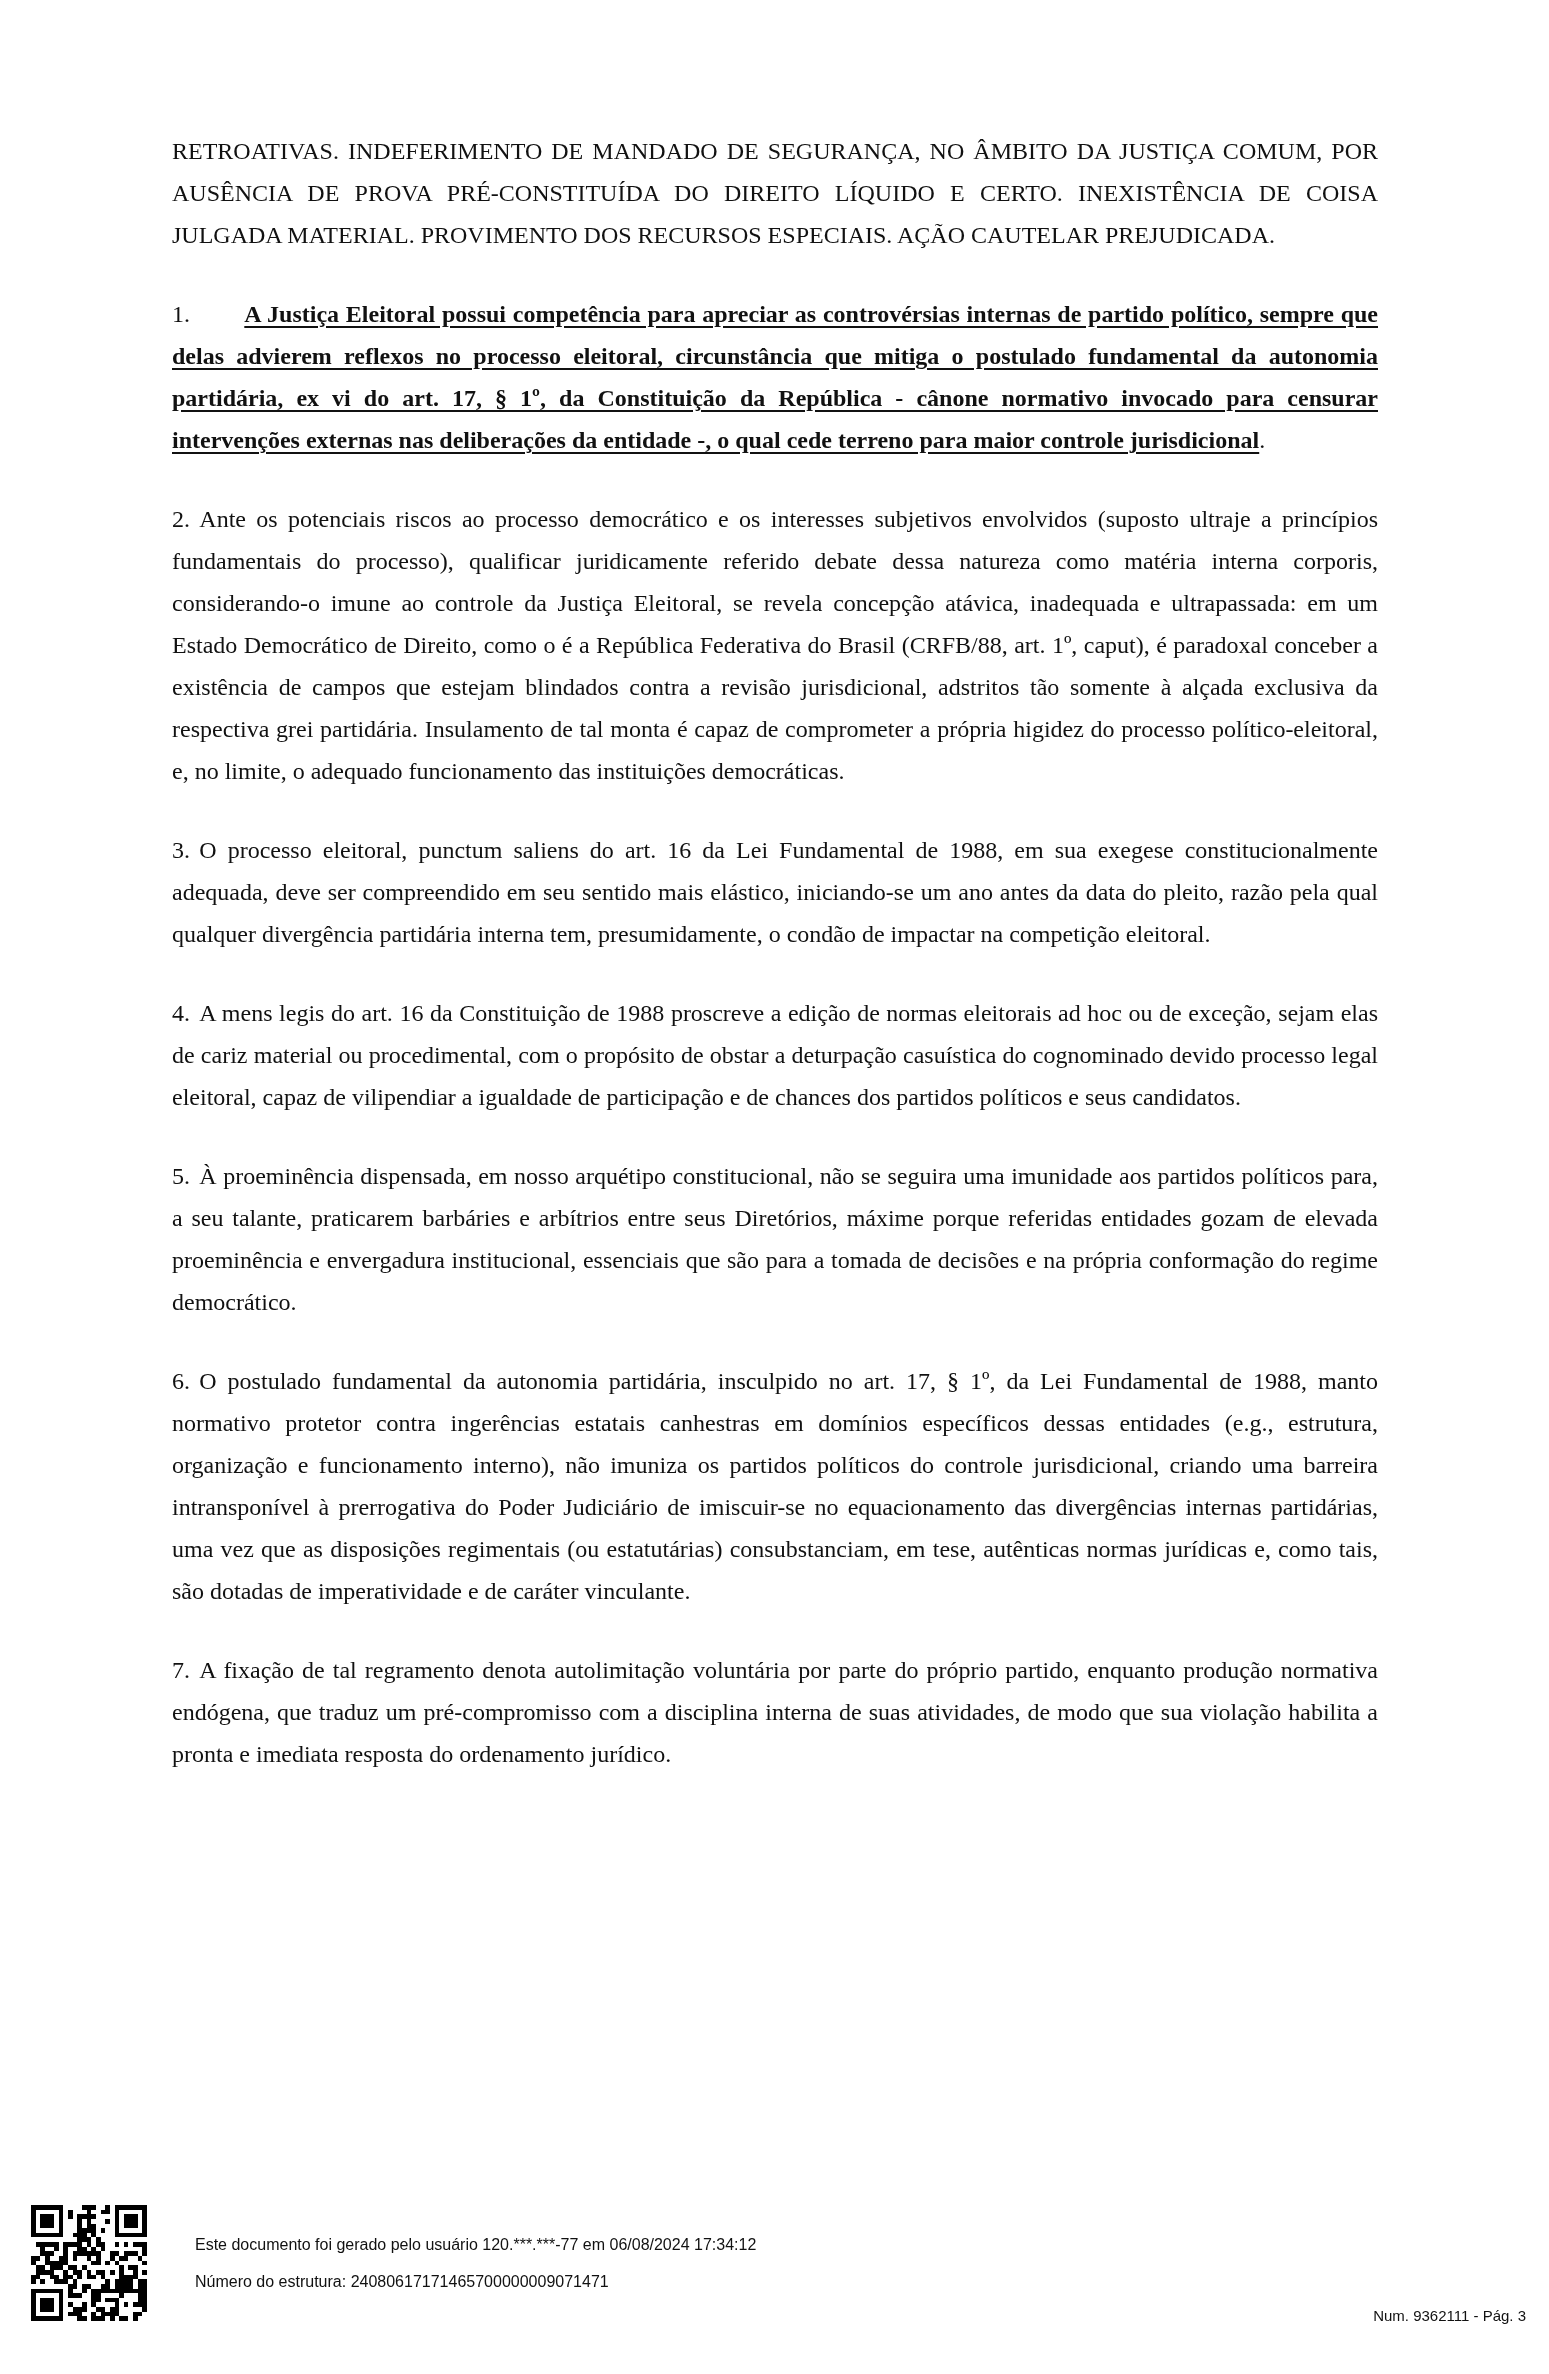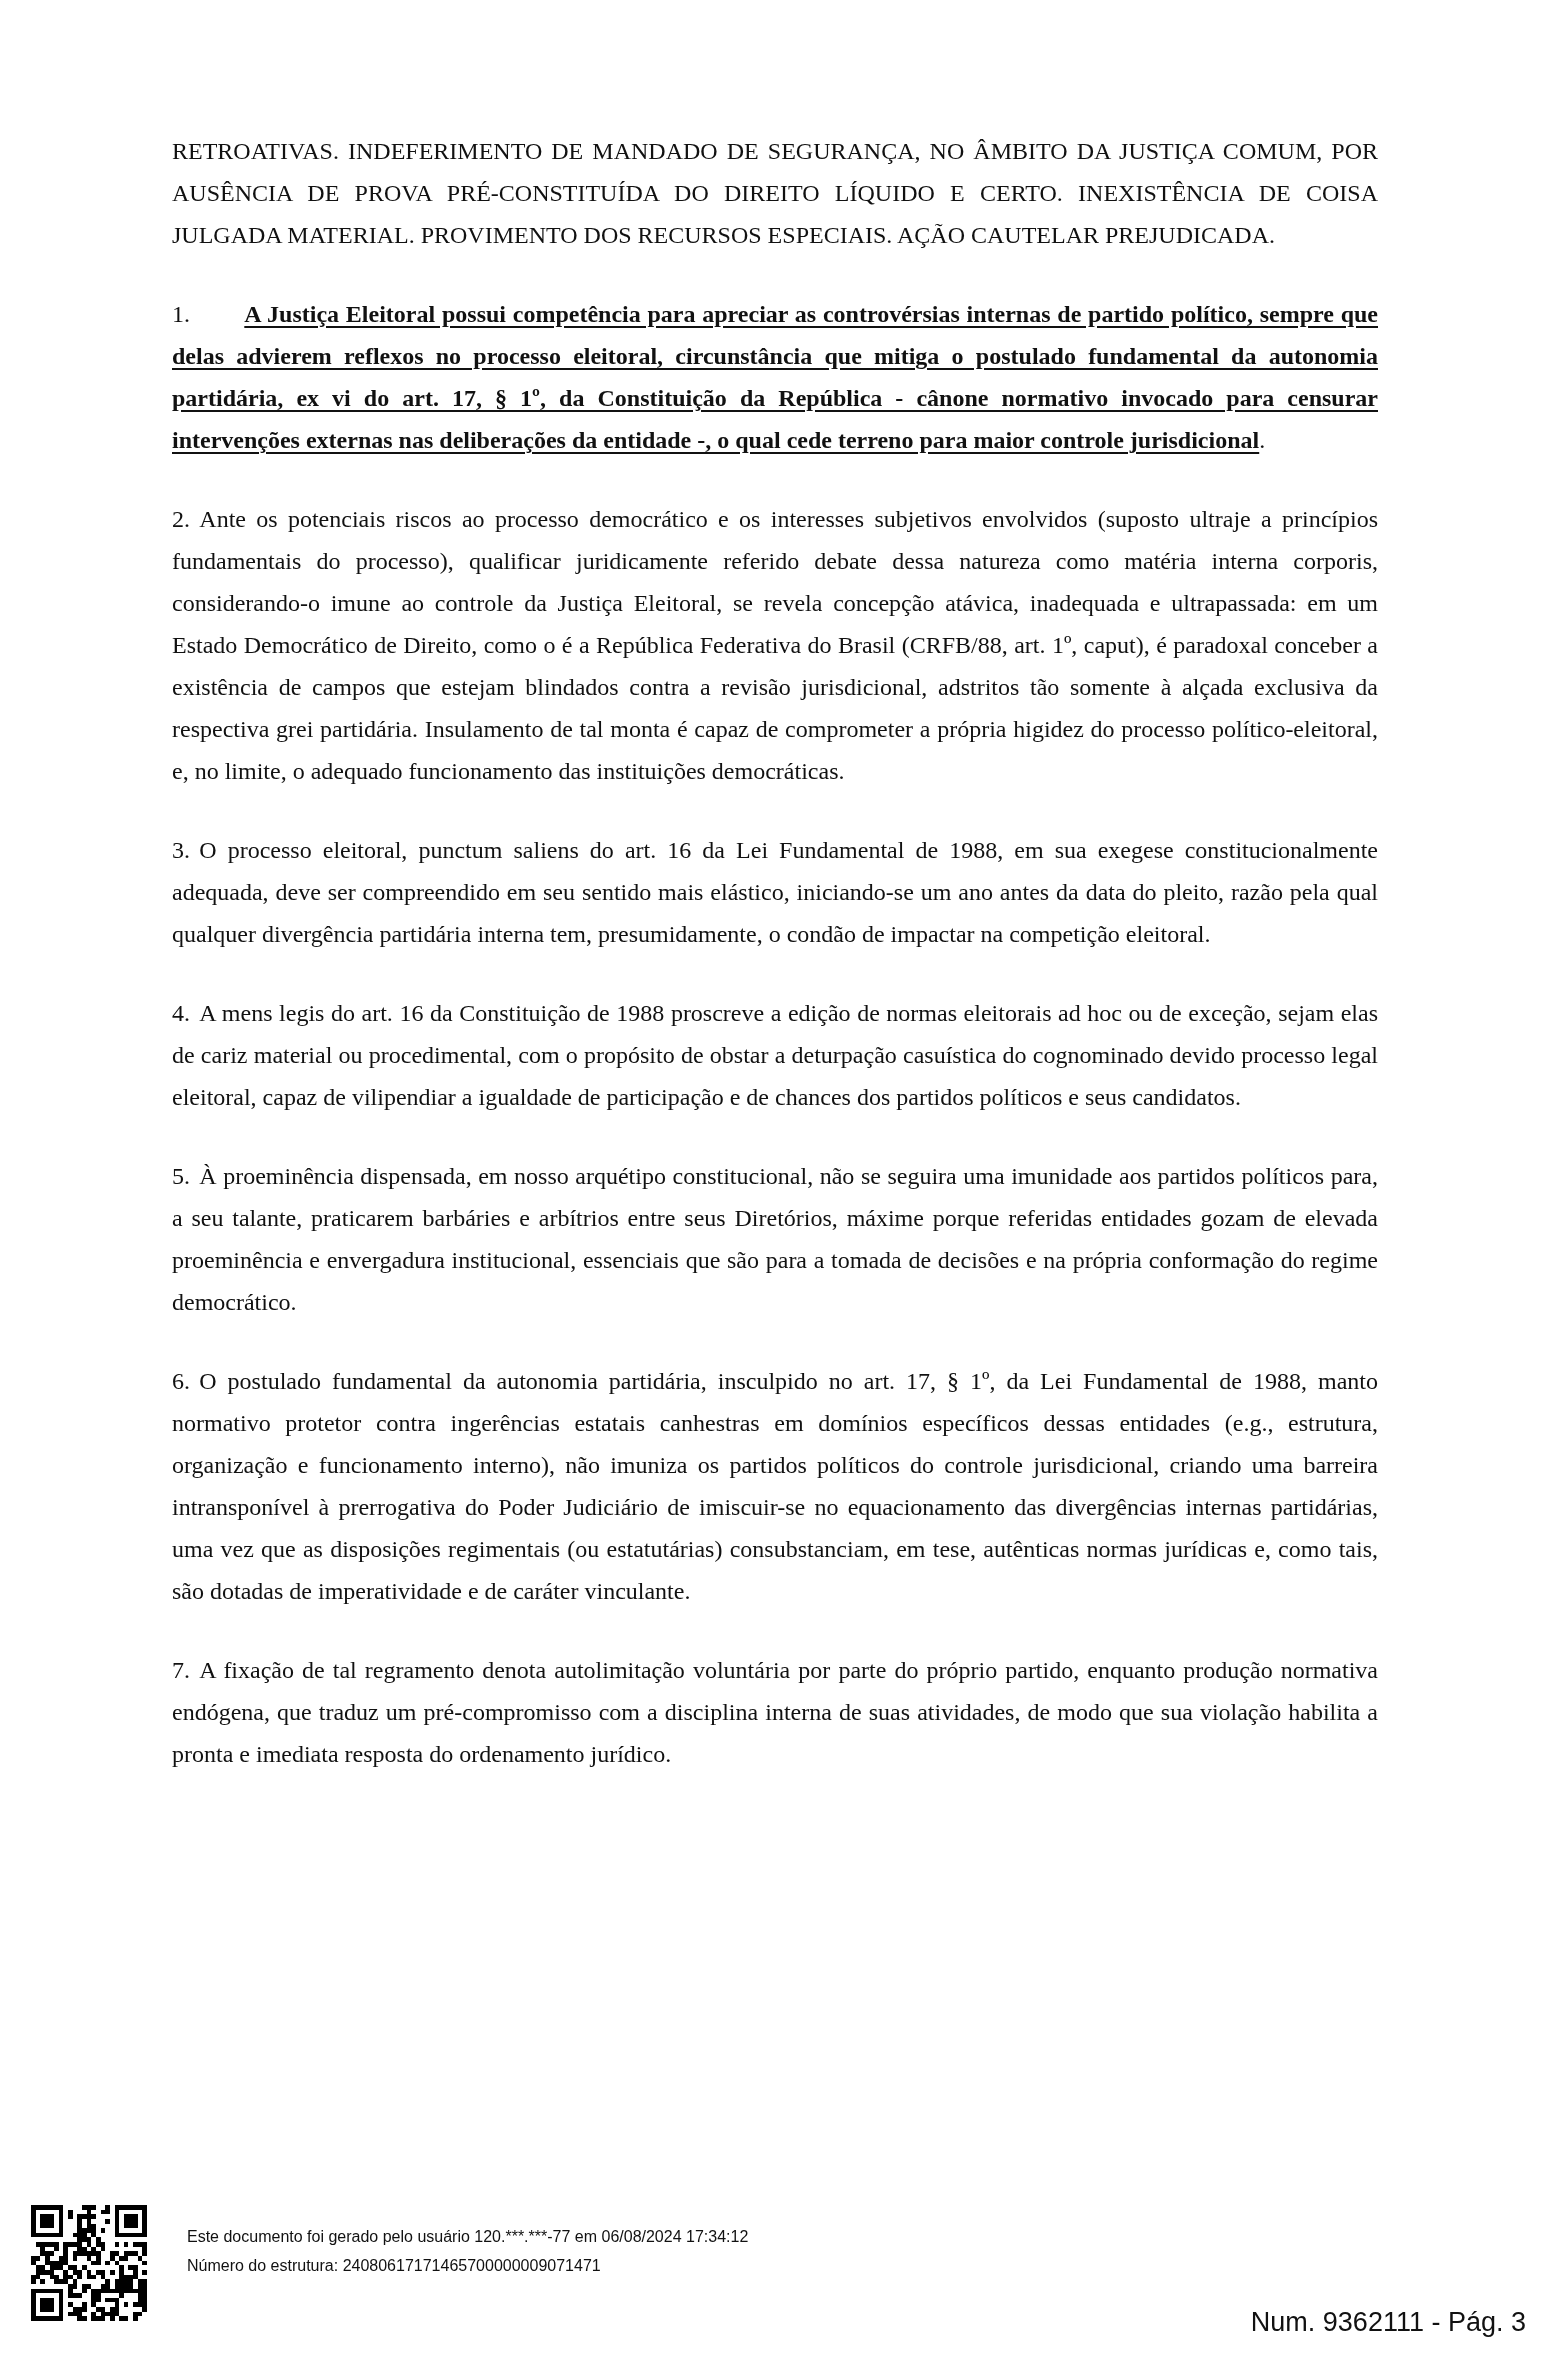--- a/index.html
+++ b/index.html
@@ -13,25 +13,25 @@
   .para { margin: 0 0 37px 0; text-align: justify; text-align-last: left; }
   .para .num { margin-right: 9.3px; }
   .para .strong-ul { font-weight: bold; text-decoration: underline; text-decoration-thickness: 1.9px; text-underline-offset: 3.7px; margin-left: 45px; }
   .heading-caps { text-align: justify; }
   .qr { position: absolute; left: 31px; top: 2205px; width: 116px; height: 116px; }
   .footer-info {
     position: absolute; left: 183px; top: 2220px;
     font-family: "Liberation Sans", "DejaVu Sans", sans-serif;
     font-size: 16px; line-height: 25px; color: #111111; white-space: nowrap;
   }
-  .footer-info div { margin: 4px; }
+  .footer-info div { margin: 12px; }
   .page-number {
     position: absolute; right: 23px; top: 2307px;
     font-family: "Liberation Sans", "DejaVu Sans", sans-serif;
-    font-size: 27px; color: #111111; white-space: nowrap;
+    font-size: 15px; color: #111111; white-space: nowrap;
   }
 </style>
 </head>
 <body>
 
 <div class="page">
 
   <div class="body-text">
 
     <p class="para heading-caps">RETROATIVAS. INDEFERIMENTO DE MANDADO DE SEGURANÇA, NO ÂMBITO DA JUSTIÇA COMUM, POR AUSÊNCIA DE PROVA PRÉ-CONSTITUÍDA DO DIREITO LÍQUIDO E CERTO. INEXISTÊNCIA DE COISA JULGADA MATERIAL. PROVIMENTO DOS RECURSOS ESPECIAIS. AÇÃO CAUTELAR PREJUDICADA.</p>

